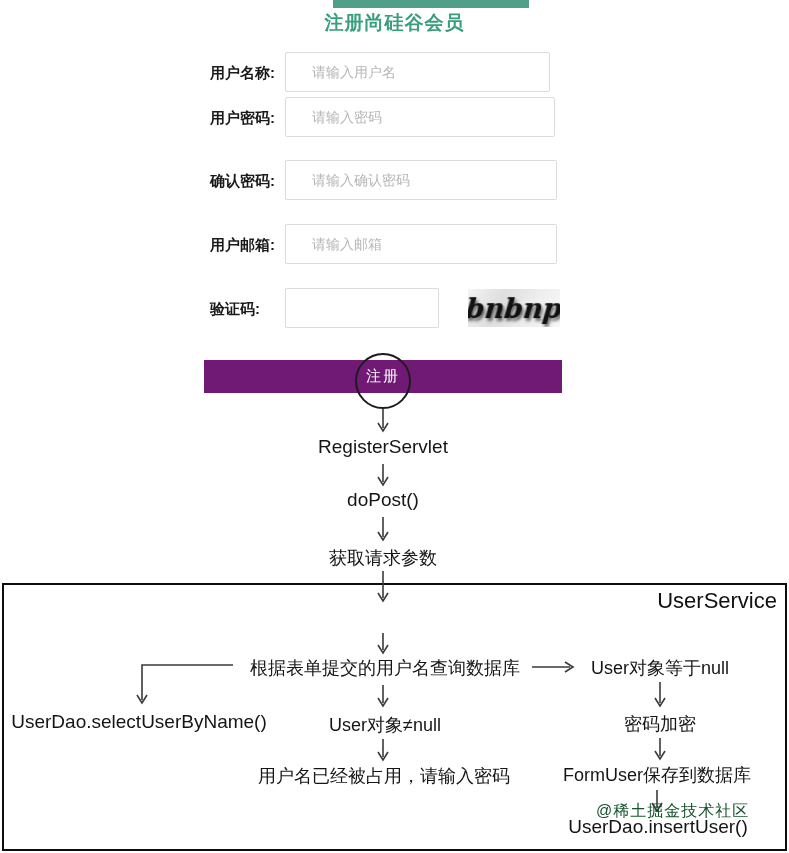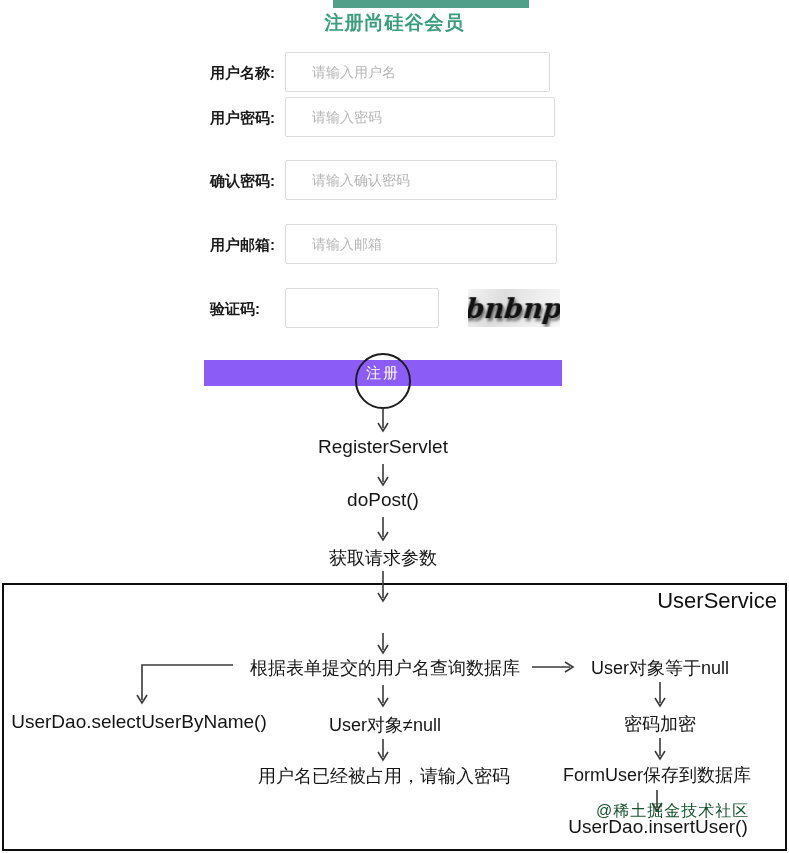--- a/index.html
+++ b/index.html
@@ -21,22 +21,22 @@
 
   .captcha-box { position:absolute; left:468px; top:289px; width:92px; height:38px;
                  display:flex; align-items:center; justify-content:center;
                  background:linear-gradient(115deg,#f4f4f4 0%,#dedede 35%,#efefef 70%,#f7f7f7 100%);
                  overflow:hidden; cursor:pointer; }
   .captcha-text { font-family:"DejaVu Serif","Liberation Serif",serif; font-style:italic;
                   font-weight:bold; font-size:27px; color:#111; letter-spacing:0px;
                   transform:skewX(-6deg) scaleY(1.05); filter:blur(.6px);
                   text-shadow:2px 2px 3px rgba(0,0,0,.55), -1px 0 1px rgba(0,0,0,.35); }
 
-  .submit-bar { position:absolute; left:204px; top:360px; width:358px; height:26px;
-                background:#8b5cf6; border:none; cursor:pointer; }
+  .submit-bar { position:absolute; left:204px; top:360px; width:358px; height:33px;
+                background:#701a75; border:none; cursor:pointer; }
   .submit-label { position:absolute; left:0; top:0; width:100%; height:100%;
                   display:flex; align-items:center; justify-content:center;
                   color:#ffffff; font-size:15px; letter-spacing:2px; }
   .submit-circle { position:absolute; left:355px; top:353px; width:56px; height:56px;
                    border:2.5px solid #1c1c1c; border-radius:50%; pointer-events:none; }
 
   
   .flow-node { position:absolute; white-space:nowrap; color:#151515; }
   .centered { transform:translateX(-50%); }
   .code-node { font-size:19px; }

